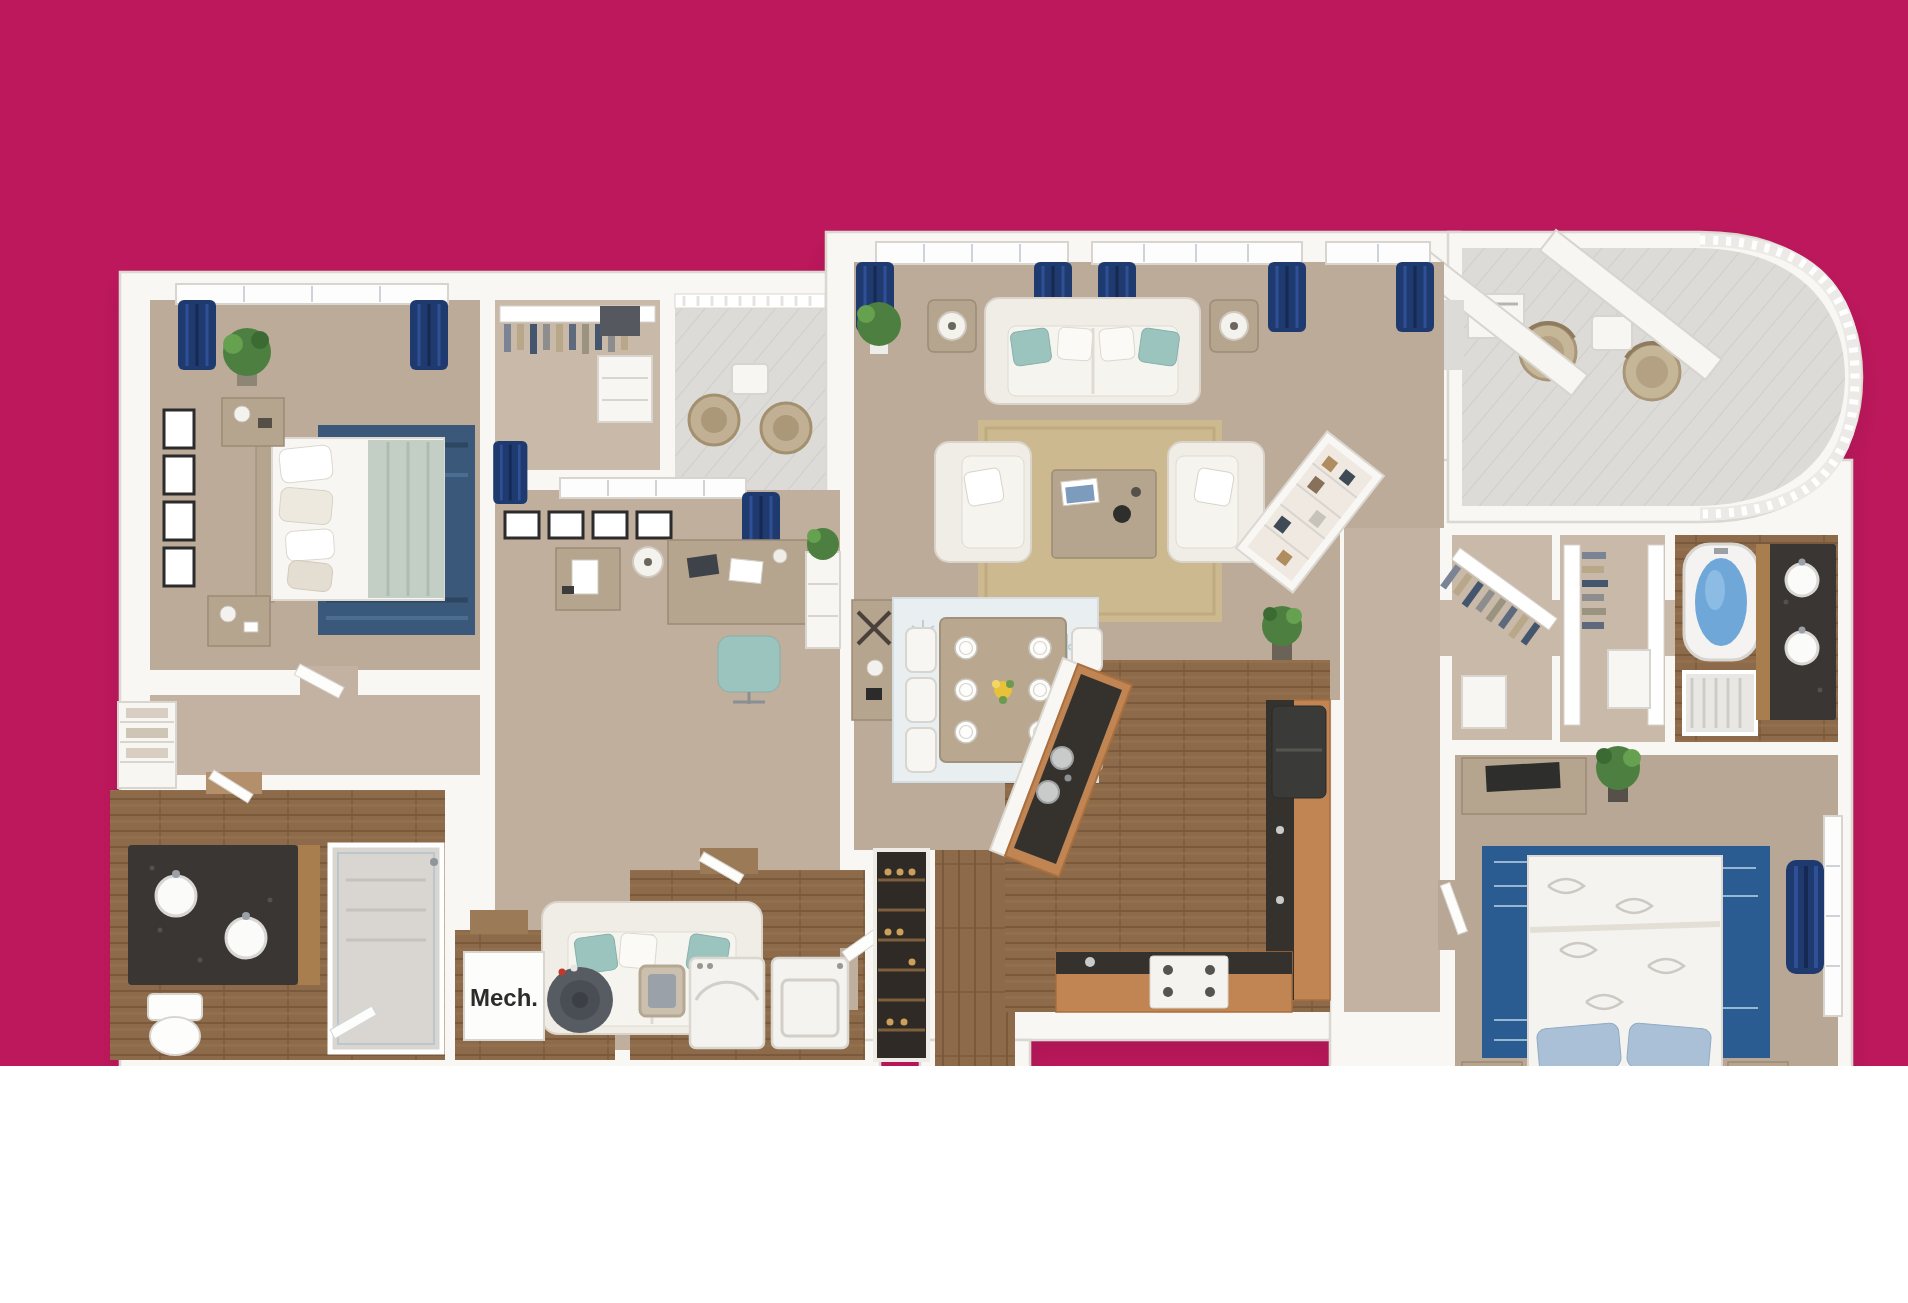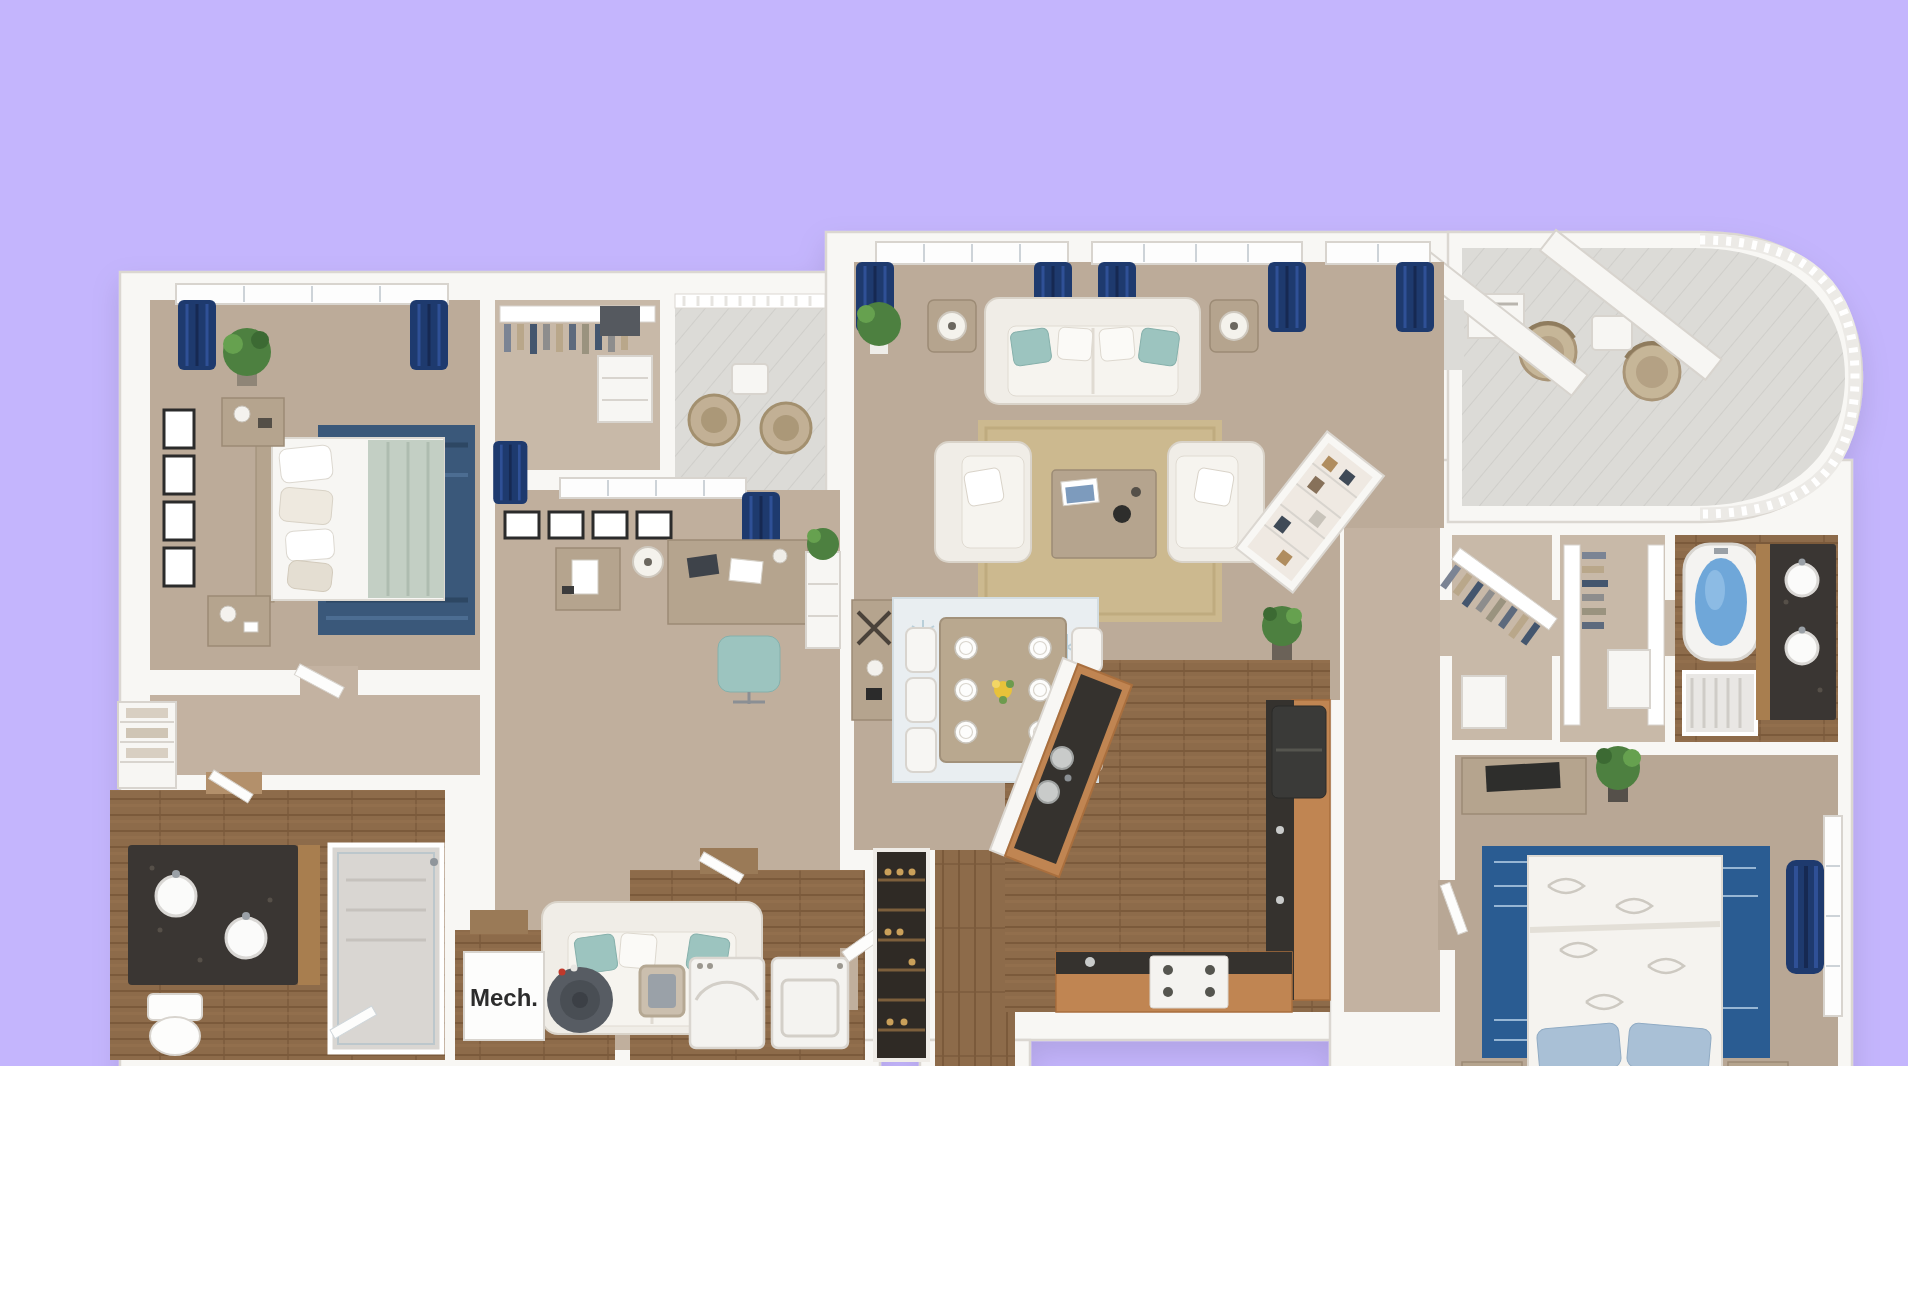--- a/index.html
+++ b/index.html
@@ -1,16 +1,16 @@
 <!DOCTYPE html>
 <html><head>
 <meta charset="utf-8">
 <style>
   html,body{margin:0;padding:0;background:#ffffff;}
-  .stage{width:1908px;height:1066px;position:relative;background:#c4b5fd;
+  .stage{width:1908px;height:1066px;position:relative;background:#be185d;
          font-family:"Liberation Sans", sans-serif;}
   svg{display:block;}
   .wall{fill:#f8f7f4;stroke:#dbd7d1;stroke-width:2.5;}
   .whitefurn{fill:#f7f6f3;stroke:#d8d4ce;stroke-width:2;}
   .taupe{fill:#b5a48e;stroke:#9c8b75;stroke-width:1.5;}
   .teal{fill:#9cc4bf;stroke:#86b0ab;stroke-width:1;}
   .granite{fill:#3a3633;}
   .glassline{stroke:#bcc7cc;stroke-width:2;fill:none;}
   .mull{stroke:#cdd3d8;stroke-width:2;}
   .shelfline{stroke:#d8d4ce;stroke-width:2;}

